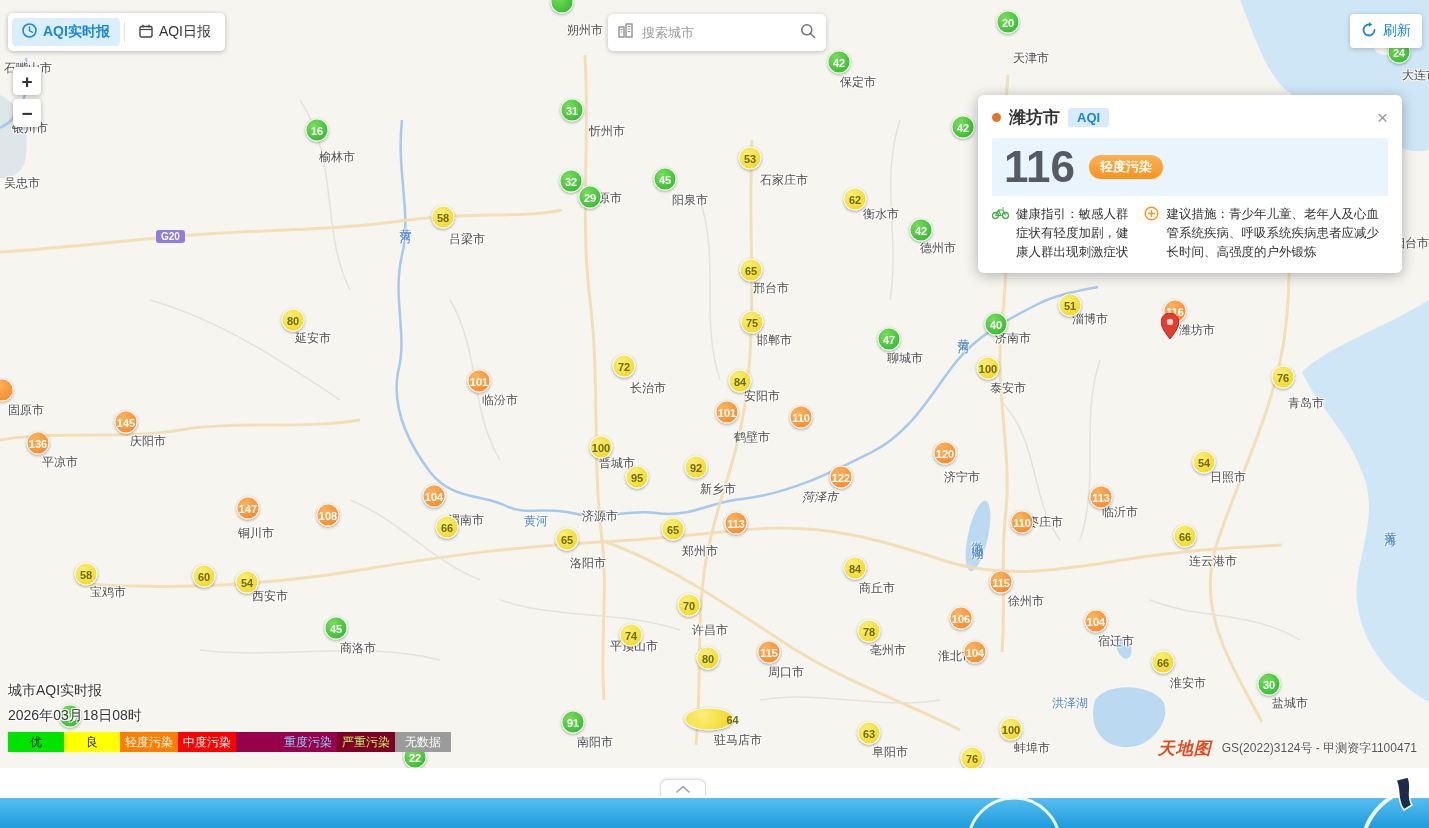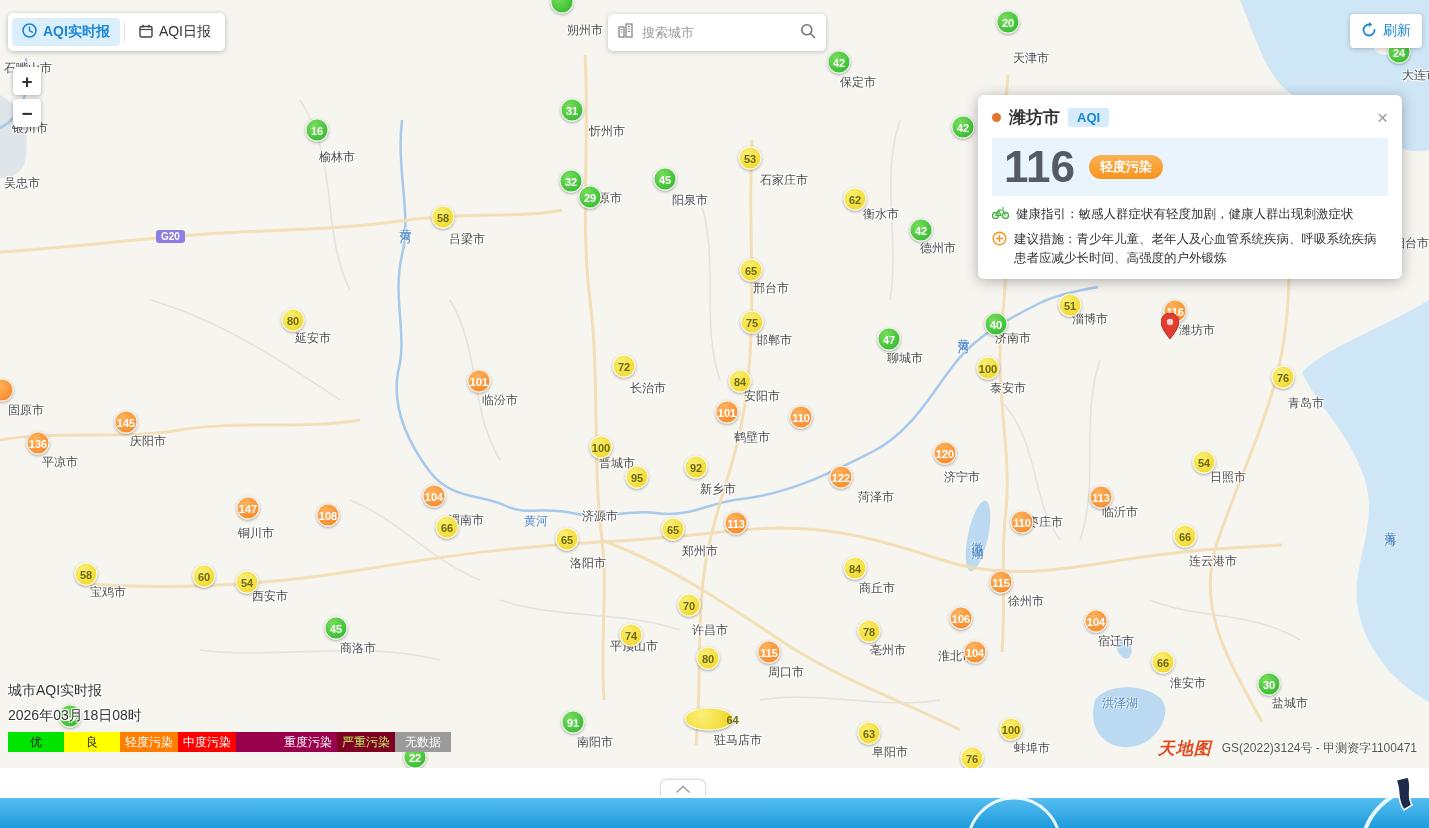--- a/index.html
+++ b/index.html
@@ -60,21 +60,21 @@
   .popup-header { display:flex; align-items:center; gap:8px; }
   .city-dot { width:9px; height:9px; border-radius:50%; background:#e2742c; }
   .popup-city { font-size:17px; font-weight:bold; color:#333; }
   .aqi-badge { background:#d6ebfb; color:#1a87d4; font-size:13px; font-weight:bold; padding:2px 9px; border-radius:3px; }
   .popup-close { margin-left:auto; color:#999; font-size:19px; cursor:pointer; line-height:1; }
   .popup-band { margin-top:9px; background:#e9f4fd; padding:7px 12px; display:flex; align-items:center; gap:14px; }
   .aqi-big { font-size:44px; font-weight:bold; color:#555b63; line-height:1; }
   .level-badge { background:linear-gradient(180deg,#fbb152,#f7941e); color:#fff; font-size:13px; font-weight:bold;
     padding:3px 11px; border-radius:12px; white-space:nowrap; }
   .pub-col { margin-left:auto; font-size:13px; font-weight:bold; color:#333; line-height:1.9; text-align:left; }
-  .popup-tips { margin-top:9px; display:flex; flex-direction:column; gap:5px; }
+  .popup-tips { margin-top:9px; display:flex; gap:5px; }
   .tip { display:flex; gap:7px; font-size:12.5px; color:#333; line-height:1.5; align-items:flex-start; }
   .tip .tip-icon { flex:0 0 auto; margin-top:1px; }
 
   
   .legend-block { position:absolute; left:8px; top:682px; z-index:6; }
   .legend-title, .legend-date { font-size:14px; color:#333; margin-bottom:7px;
     text-shadow:-1px -1px 0 #fff,1px -1px 0 #fff,-1px 1px 0 #fff,1px 1px 0 #fff; }
   .legend-bar { display:flex; }
   .legend-cell { height:20px; min-width:56px; padding:0 5px; font-size:12px; display:flex; align-items:center; justify-content:center; white-space:nowrap; }
 
@@ -138,21 +138,21 @@
         <path d="M1000,400 C1040,440 1030,500 1060,540"></path>
         <path d="M350,500 C400,520 430,560 480,580"></path>
       </g>
     </svg>
 
     <div id="water-labels">
         <div class="water-label vertical" style="left: 405px; top: 222px;">黄河</div>
         <div class="water-label vertical" style="left: 963px; top: 332px;">黄河</div>
         <div class="water-label" style="left: 536px; top: 521px;">黄河</div>
         <div class="water-label vertical" style="left: 977px; top: 537px;">微山湖</div>
-        <div class="water-label" style="left: 1120px; top: 703px;">洪泽湖</div>
+        <div class="water-label" style="left: 1070px; top: 703px;">洪泽湖</div>
         <div class="water-label vertical" style="left: 1390px; top: 525px;">黄海</div>
       </div>
     <div id="city-labels">
         <div class="city-label" style="left: 585px; top: 30px;">朔州市</div>
         <div class="city-label" style="left: 1031px; top: 58px;">天津市</div>
         <div class="city-label" style="left: 858px; top: 82px;">保定市</div>
         <div class="city-label" style="left: 1420px; top: 75px;">大连市</div>
         <div class="city-label" style="left: 607px; top: 131px;">忻州市</div>
         <div class="city-label" style="left: 337px; top: 157px;">榆林市</div>
         <div class="city-label" style="left: 28px; top: 68px;">石嘴山市</div>
@@ -176,21 +176,21 @@
         <div class="city-label" style="left: 648px; top: 388px;">长治市</div>
         <div class="city-label" style="left: 762px; top: 396px;">安阳市</div>
         <div class="city-label" style="left: 500px; top: 400px;">临汾市</div>
         <div class="city-label" style="left: 752px; top: 437px;">鹤壁市</div>
         <div class="city-label" style="left: 26px; top: 410px;">固原市</div>
         <div class="city-label" style="left: 148px; top: 441px;">庆阳市</div>
         <div class="city-label" style="left: 60px; top: 462px;">平凉市</div>
         <div class="city-label" style="left: 962px; top: 477px;">济宁市</div>
         <div class="city-label" style="left: 617px; top: 463px;">晋城市</div>
         <div class="city-label" style="left: 718px; top: 489px;">新乡市</div>
-        <div class="city-label" style="left: 876px; top: 497px;">菏泽市</div>
+        <div class="city-label" style="left: 820px; top: 497px; font-style: italic;">菏泽市</div>
         <div class="city-label" style="left: 1228px; top: 477px;">日照市</div>
         <div class="city-label" style="left: 1120px; top: 512px;">临沂市</div>
         <div class="city-label" style="left: 256px; top: 533px;">铜川市</div>
         <div class="city-label" style="left: 466px; top: 520px;">渭南市</div>
         <div class="city-label" style="left: 600px; top: 516px;">济源市</div>
         <div class="city-label" style="left: 588px; top: 563px;">洛阳市</div>
         <div class="city-label" style="left: 700px; top: 551px;">郑州市</div>
         <div class="city-label" style="left: 1045px; top: 522px;">枣庄市</div>
         <div class="city-label" style="left: 1213px; top: 561px;">连云港市</div>
         <div class="city-label" style="left: 1411px; top: 243px;">烟台市</div>
@@ -391,21 +391,21 @@
   </div>
 
   <div class="legend-block">
     <div class="legend-title">城市AQI实时报</div>
     <div class="legend-date">2026年03月18日08时</div>
     <div class="legend-bar" id="legend-bar">
         <div class="legend-cell" style="background: rgb(0, 228, 0); color: rgb(28, 28, 28);">优</div>
         <div class="legend-cell" style="background: rgb(255, 255, 0); color: rgb(28, 28, 28);">良</div>
         <div class="legend-cell" style="background: rgb(255, 126, 0); color: rgb(255, 255, 255);">轻度污染</div>
         <div class="legend-cell" style="background: rgb(255, 0, 0); color: rgb(255, 255, 255);">中度污染</div>
-        <div class="legend-cell" style="background: rgb(153, 0, 76); color: #ffffff; padding-left: 48px;">重度污染</div>
+        <div class="legend-cell" style="background: rgb(153, 0, 76); color: #7dd3fc; padding-left: 48px;">重度污染</div>
         <div class="legend-cell" style="background: rgb(126, 0, 35); color: #bef264;">严重污染</div>
         <div class="legend-cell" style="background: rgb(155, 155, 155); color: rgb(255, 255, 255);">无数据</div>
       </div>
   </div>
 
   <div class="collapse-tab">
     <span>
       <svg width="14" height="8" viewBox="0 0 14 8">
           <path d="M1,7 L7,1.5 L13,7" fill="none" stroke="#9aa0a6" stroke-width="1.6" stroke-linecap="round"></path>
         </svg>

